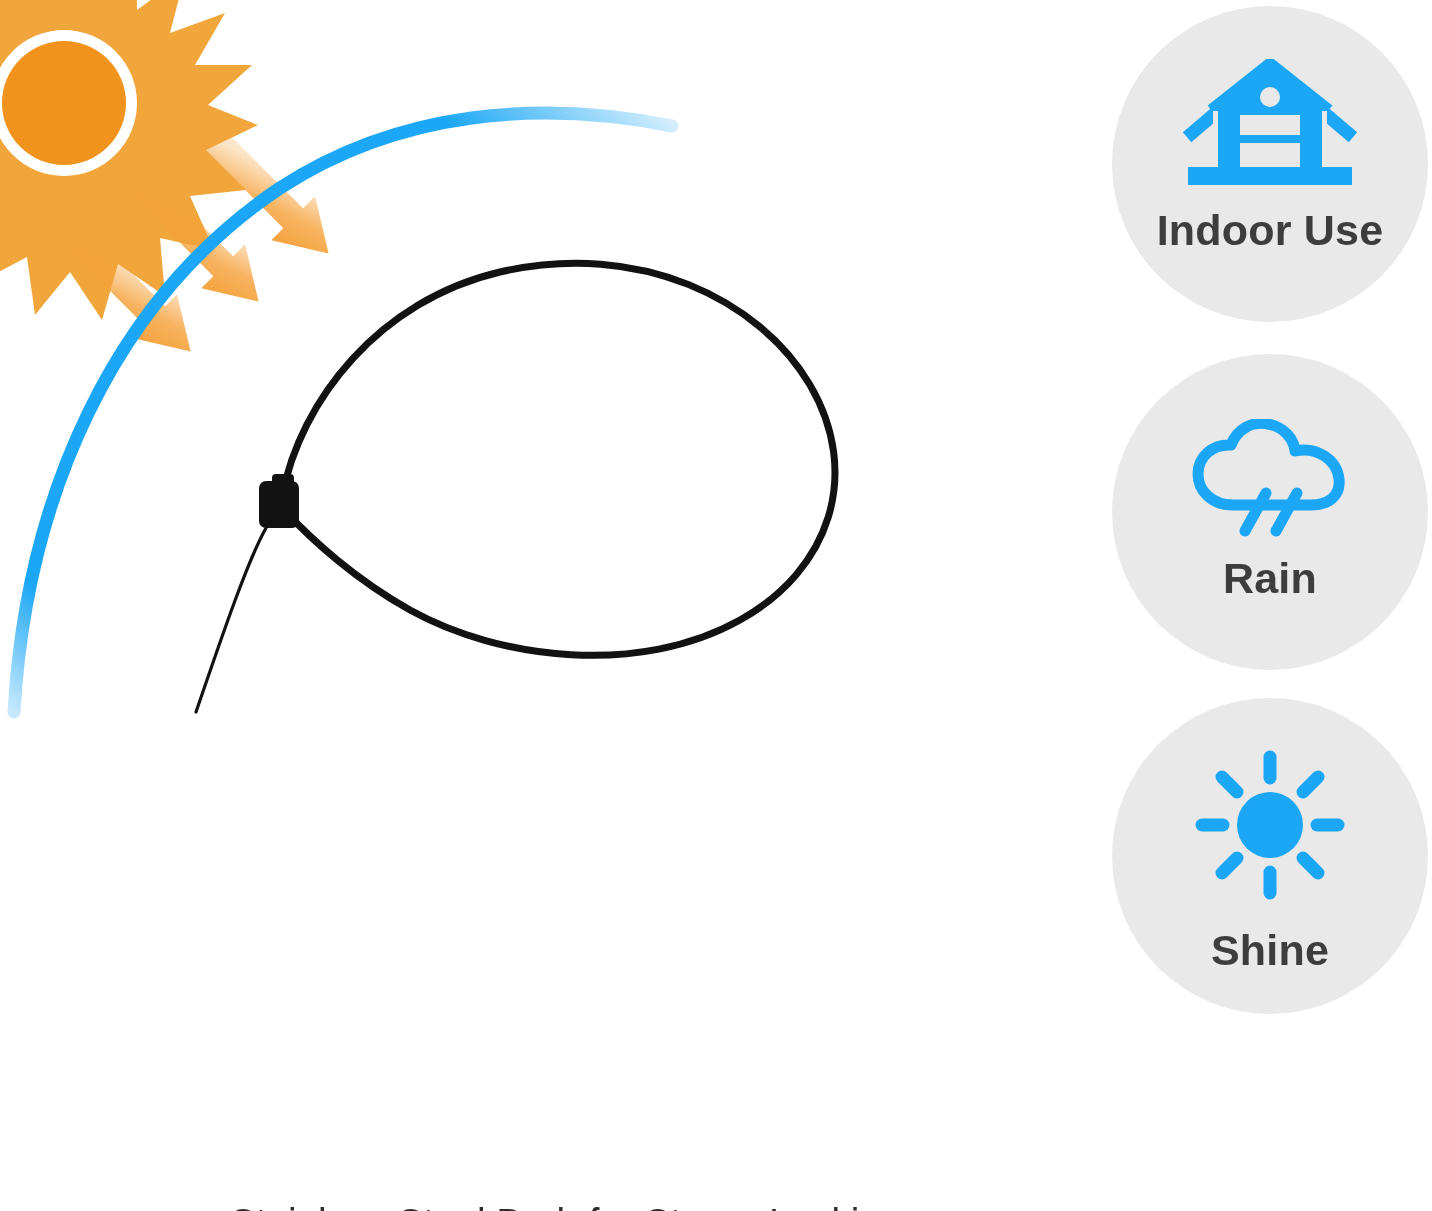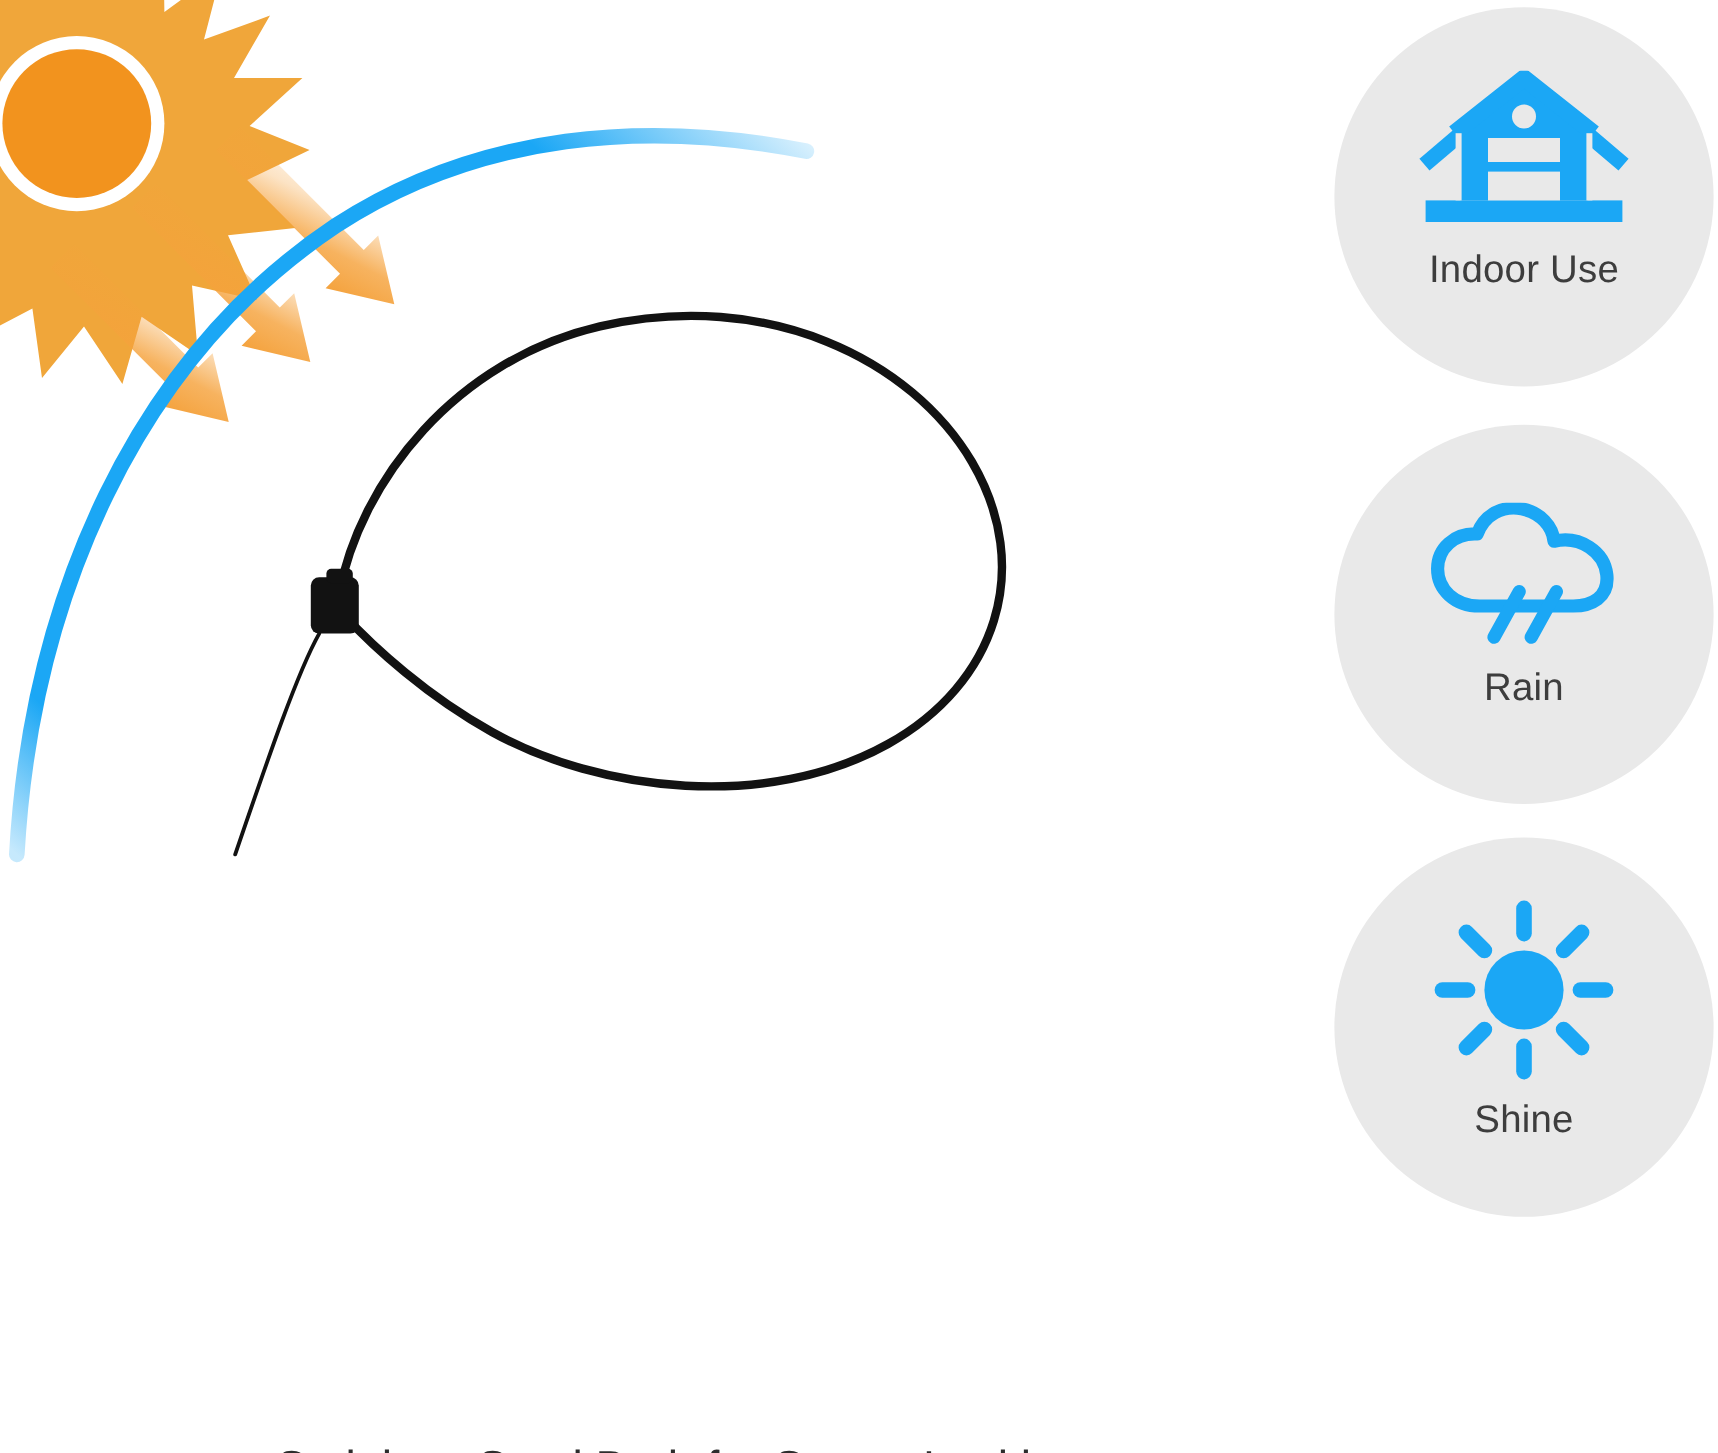--- a/index.html
+++ b/index.html
@@ -57,29 +57,29 @@
     height: 150px;
     display: flex;
     align-items: center;
     justify-content: center;
   }
   .feature-badge.b1 .badge-icon-wrap { margin-top: 56px; height: 140px; }
   .feature-badge.b2 .badge-icon-wrap { margin-top: 52px; height: 150px; }
 
   .badge-label {
     margin-top: 6px;
-    font-size: 32px;
+    font-size: 43px;
     line-height: 1.05;
     color: #3d3d3d;
-    font-weight: 400;
+    font-weight: 700;
     letter-spacing: 0.2px;
     white-space: nowrap;
   }
   .feature-badge.b1 .badge-label { }
-  .feature-badge.b2 .badge-label { margin-top: 16px; }
+  .feature-badge.b2 .badge-label { margin-top: 28px; }
 
   
   #headline {
     position: absolute;
     left: 80px;
     top: 1016px;
     width: 1000px;
   }
   .headline-line {
     color: #262626;

